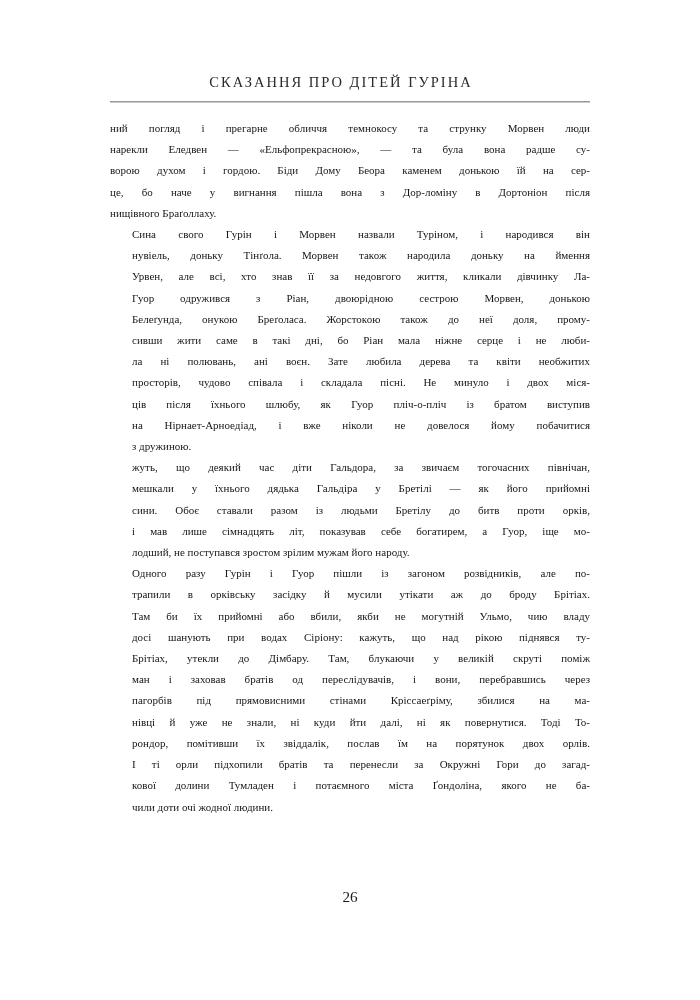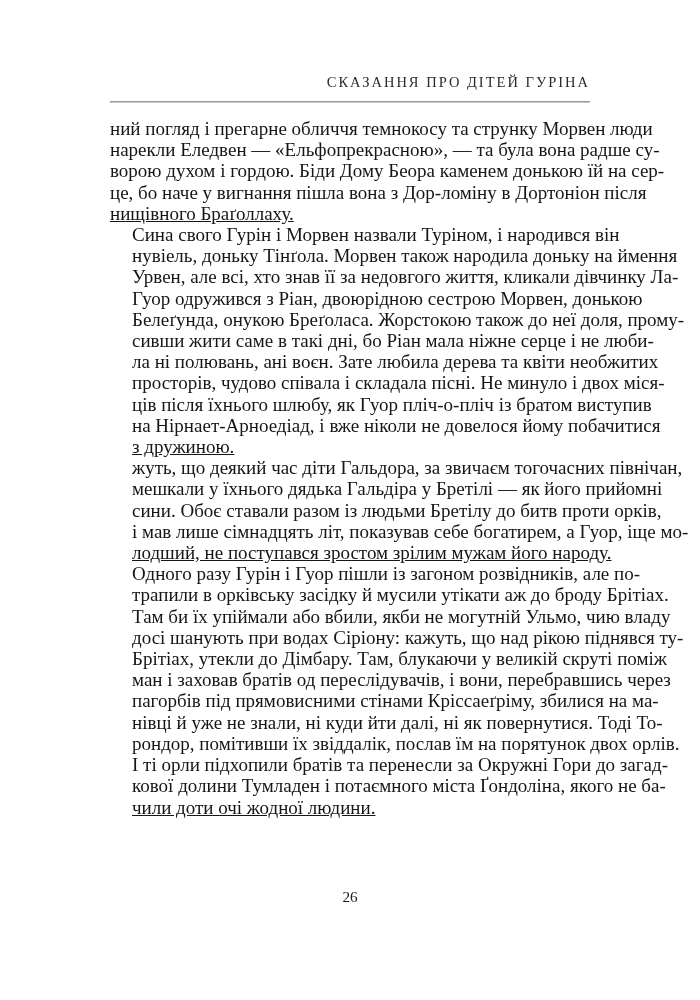--- a/index.html
+++ b/index.html
@@ -19,23 +19,23 @@
     position: relative;
     width: 700px;
     height: 1000px;
     box-sizing: border-box;
   }
 
   
   .running-head {
     position: absolute;
     top: 74px;
-    left: 110px;
+    left: 101px;
     width: 480px;
-    text-align: right;
+    text-align: center;
     font-size: 14.5px;
     letter-spacing: 2.0px;
     color: #2a2a2a;
     font-variant: small-caps;
     text-transform: uppercase;
     white-space: nowrap;
   }
 
   .head-rule {
     position: absolute;
@@ -50,42 +50,41 @@
   
   .textblock {
     position: absolute;
     top: 118px;
     left: 110px;
     width: 480px;
   }
 
   .para {
     margin: 0;
-    font-size: 19px;
+    font-size: 11px;
     line-height: 21.2px;
     text-align: justify;
     text-align-last: left;
     color: #161616;
     hyphens: manual;
   }
 
   .para.indent {
     text-indent: 22px;
   }
 
   
   .line {
     display: block;
     text-align: justify;
     text-align-last: justify;
     white-space: nowrap;
   }
   .line.last {
     text-align-last: left;
-    text-decoration: underline;
   }
   .line.first-indent {
     text-indent: 22px;
   }
 
   
   .folio {
     position: absolute;
     top: 888px;
     left: 0;
@@ -130,21 +129,21 @@
       <p class="para indent">
         <span class="line">жуть, що деякий час діти Гальдора, за звичаєм тогочасних північан,</span>
         <span class="line">мешкали у їхнього дядька Гальдіра у Бретілі — як його прийомні</span>
         <span class="line">сини. Обоє ставали разом із людьми Бретілу до битв проти орків,</span>
         <span class="line">і мав лише сімнадцять літ, показував себе богатирем, а Гуор, іще мо-</span>
         <span class="line last">лодший, не поступався зростом зрілим мужам його народу.</span>
       </p>
       <p class="para indent">
         <span class="line first-indent">Одного разу Гурін і Гуор пішли із загоном розвідників, але по-</span>
         <span class="line">трапили в орківську засідку й мусили утікати аж до броду Брітіах.</span>
-        <span class="line">Там би їх упіймали або вбили, якби не могутній Ульмо, чию владу</span>
+        <span class="line">Там би їх прийомні або вбили, якби не могутній Ульмо, чию владу</span>
         <span class="line">досі шанують при водах Сіріону: кажуть, що над рікою піднявся ту-</span>
         <span class="line">Брітіах, утекли до Дімбару. Там, блукаючи у великій скруті поміж</span>
         <span class="line">ман і заховав братів од переслідувачів, і вони, перебравшись через</span>
         <span class="line">пагорбів під прямовисними стінами Кріссаеґріму, збилися на ма-</span>
         <span class="line">нівці й уже не знали, ні куди йти далі, ні як повернутися. Тоді То-</span>
         <span class="line">рондор, помітивши їх звіддалік, послав їм на порятунок двох орлів.</span>
         <span class="line">І ті орли підхопили братів та перенесли за Окружні Гори до загад-</span>
         <span class="line">кової долини Тумладен і потаємного міста Ґондоліна, якого не ба-</span>
         <span class="line last">чили доти очі жодної людини.</span>
       </p>

